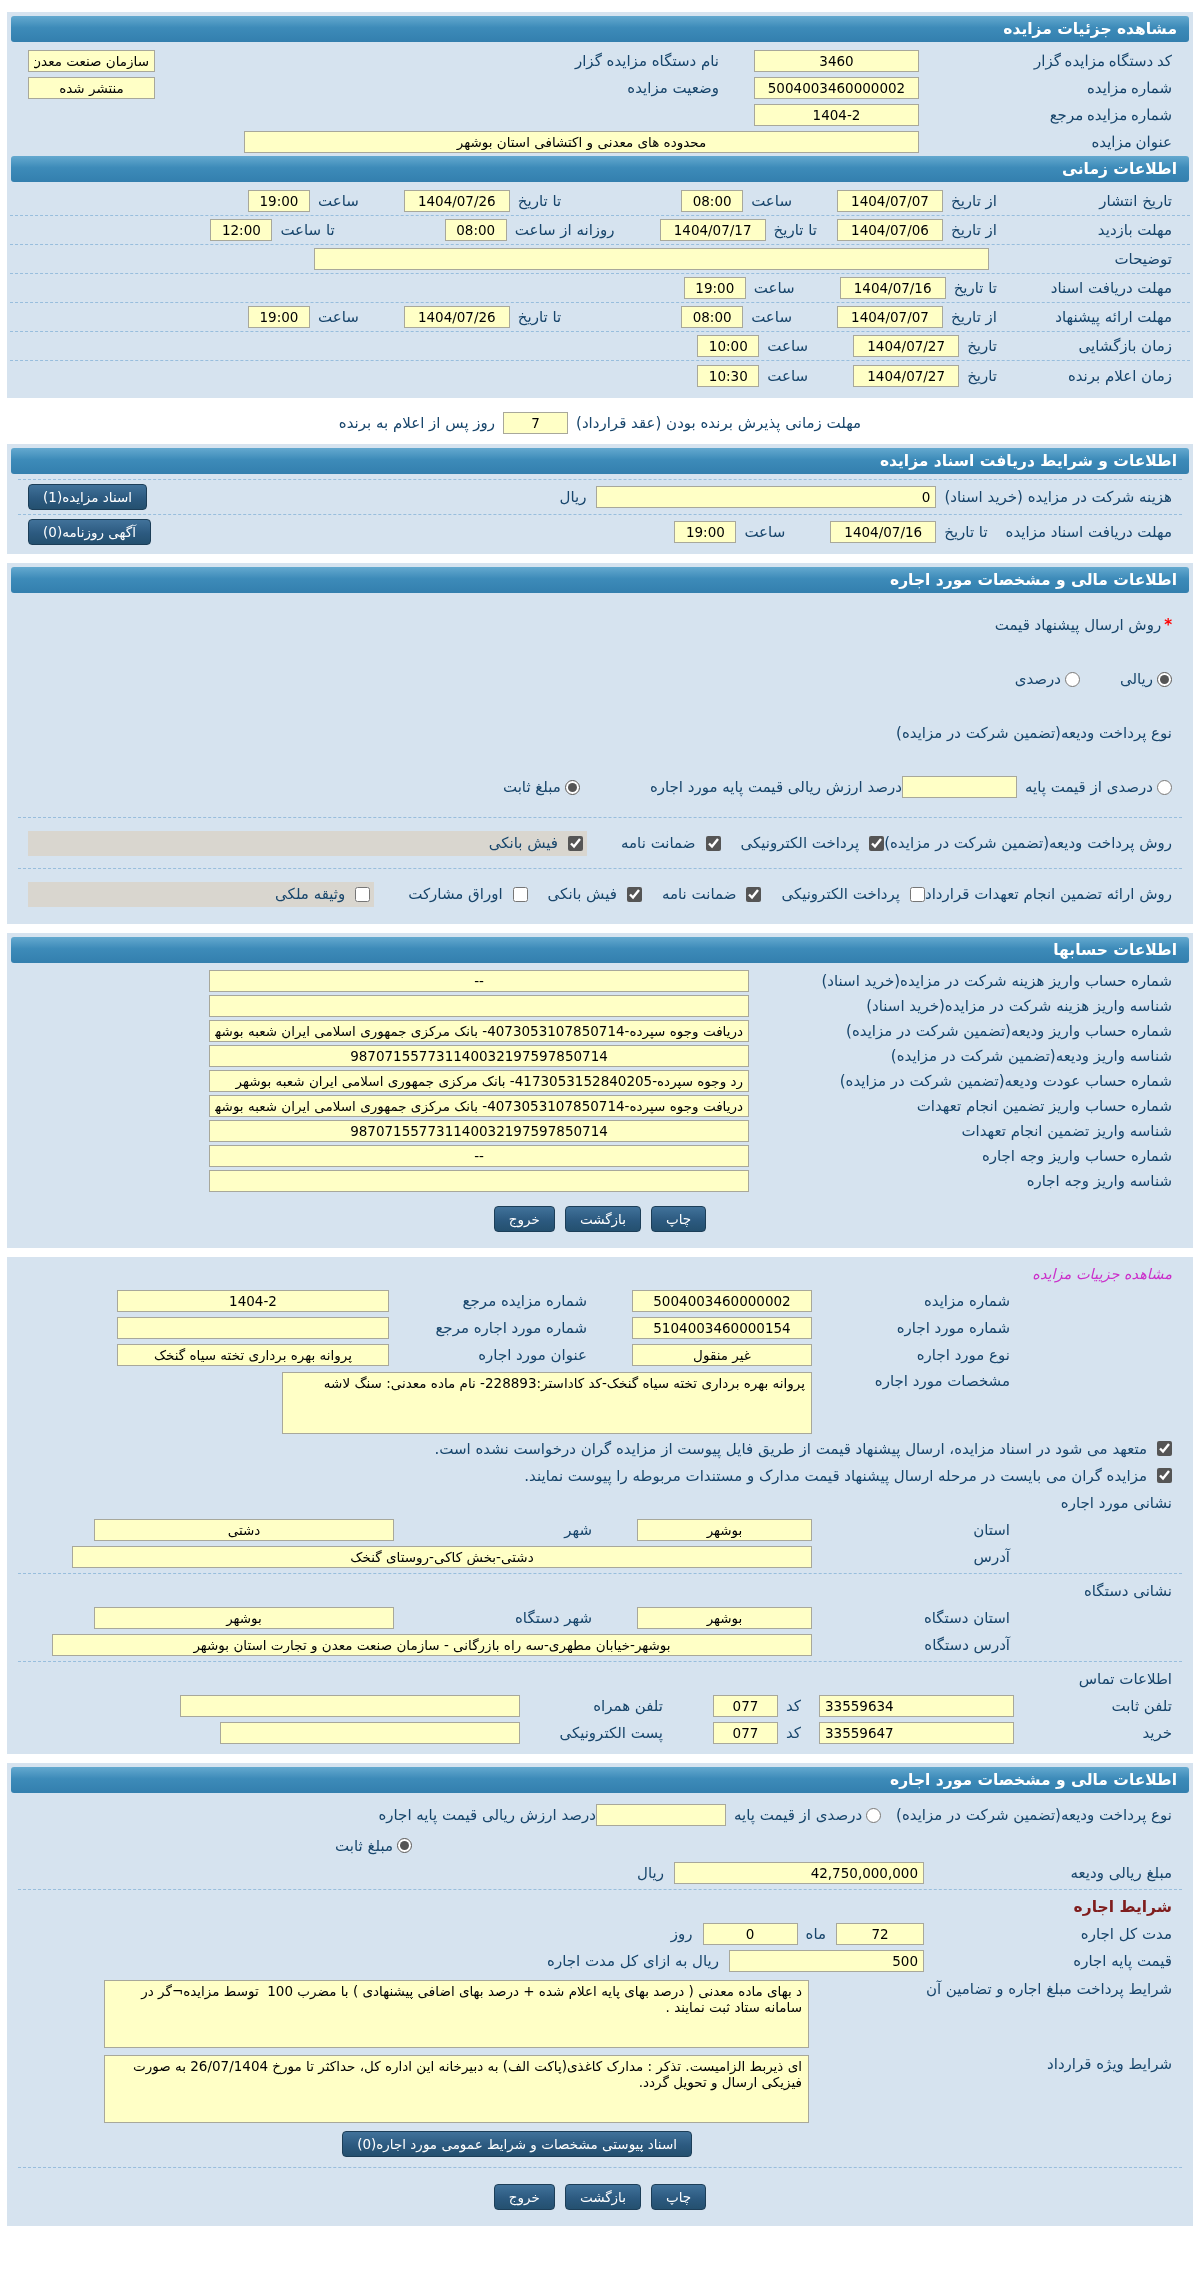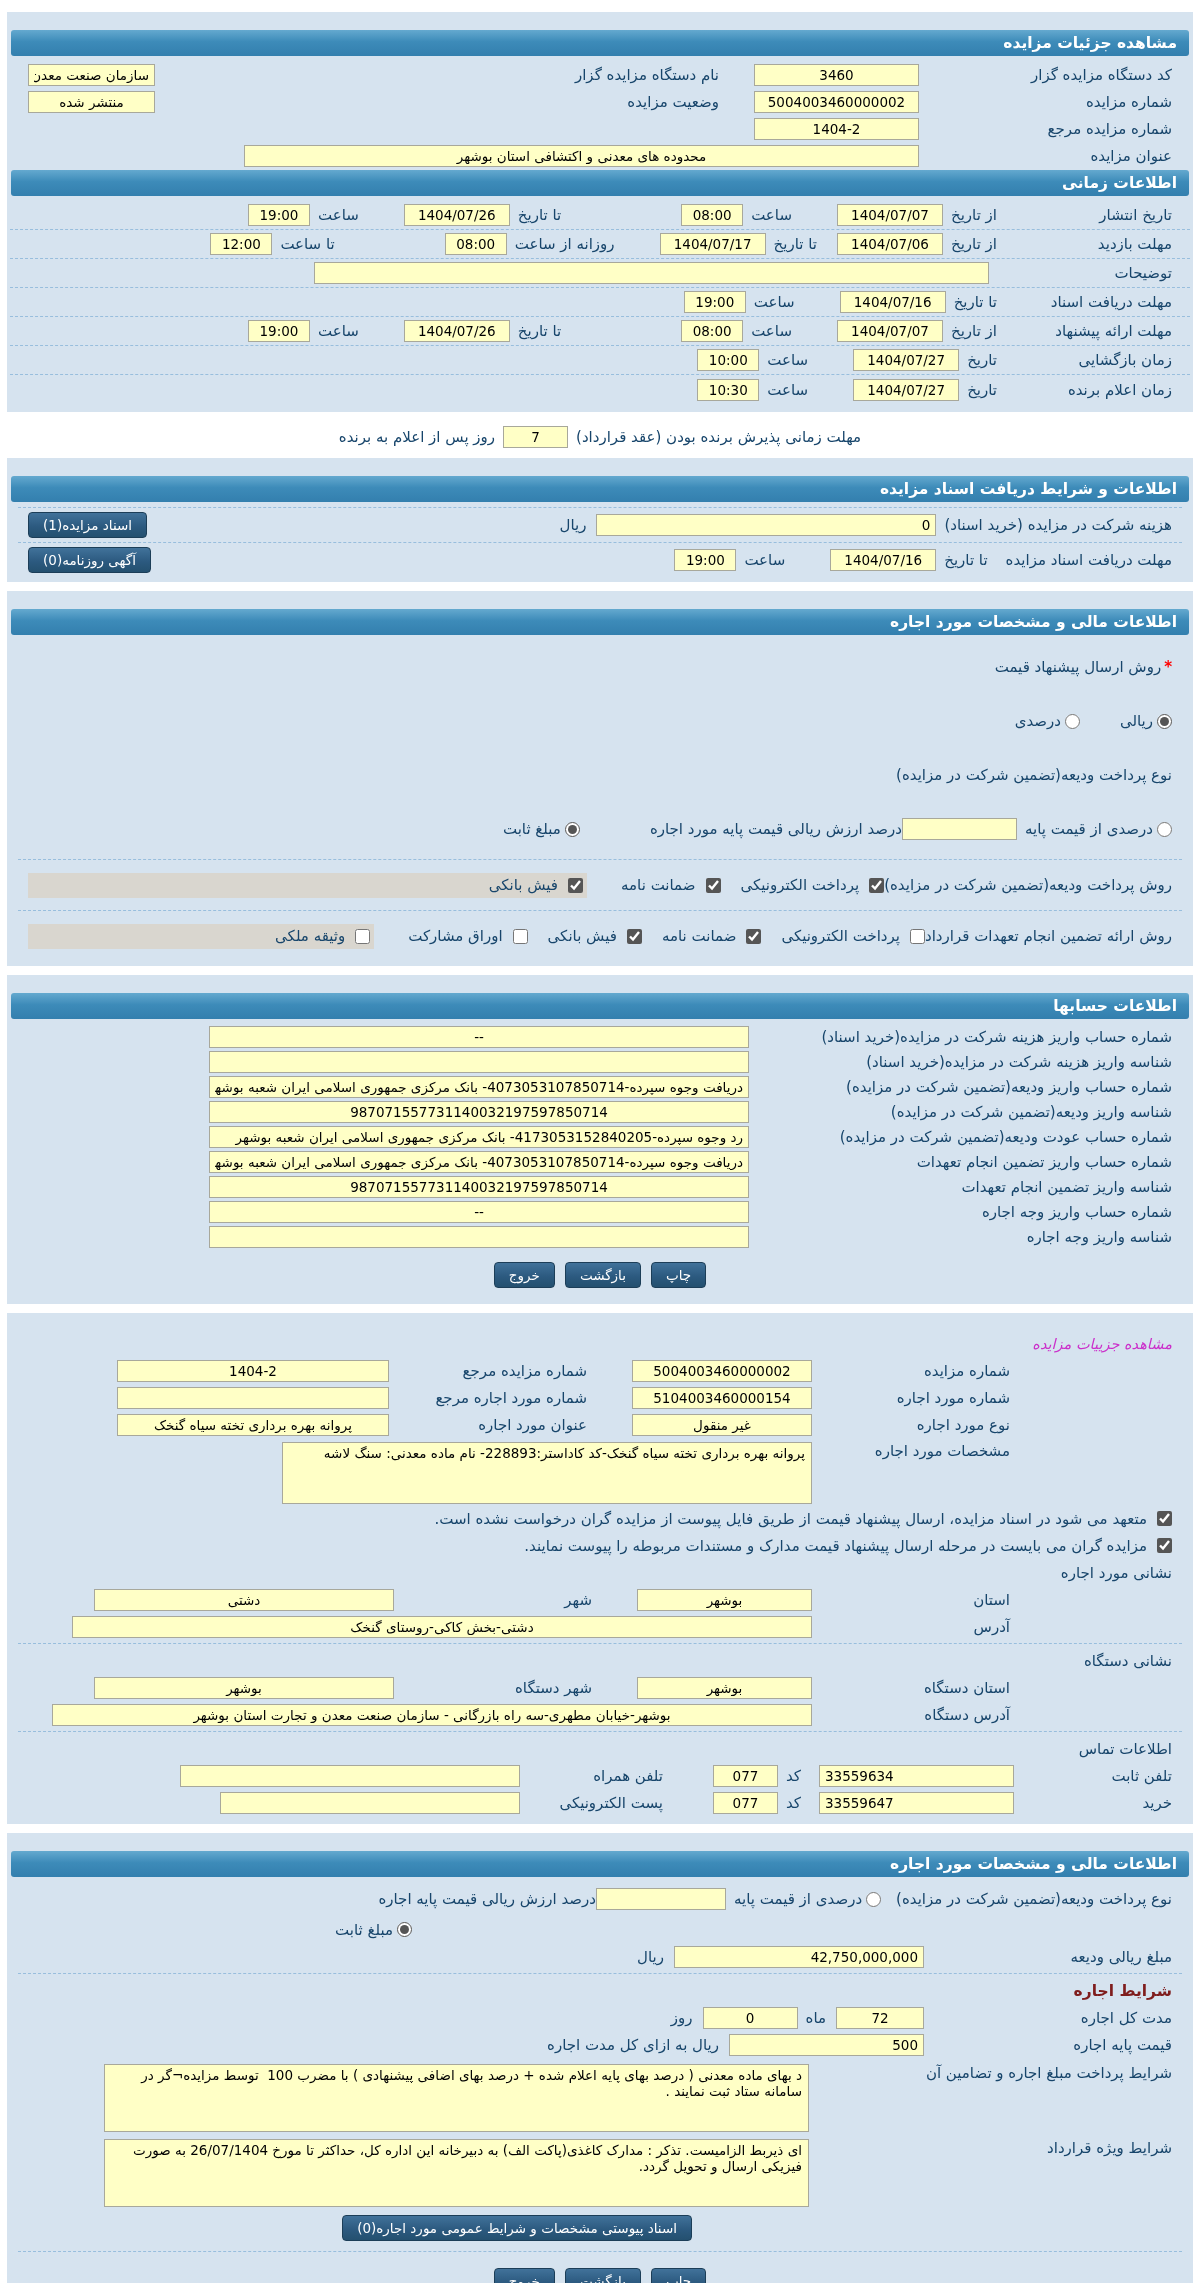--- a/index.html
+++ b/index.html
@@ -1,19 +1,19 @@
 <!DOCTYPE html>
 <html dir="rtl" lang="fa"><head>
 <meta charset="utf-8">
 <style>
   * { box-sizing:border-box; margin:0; padding:0; }
   html,body { background:#ffffff; }
   body { width:1200px; font-family:"DejaVu Sans", sans-serif; direction:rtl; color:#17456b; }
   .wrap { padding:12px 7px 4px; }
-  .block { background:#d6e3ef; padding:17px 3px 8px; margin-bottom:9px; }
+  .block { background:#d6e3ef; padding:3px 3px 8px; margin-bottom:9px; }
   .white-strip { background:#ffffff; padding:2px 0 8px; }
   .sec-header { height:26px; display:flex; align-items:center; border-radius:3px;
     background:linear-gradient(180deg,#64a9cf 0%,#3d8bb9 45%,#337fae 100%);
     color:#fff; font-weight:bold; font-size:15.5px; padding:0 12px; margin:1px 1px 5px; }
   .row { display:flex; align-items:center; padding:1px 18px; min-height:27px; font-size:15px; }
   .row.top { align-items:flex-start; padding-top:6px; }
   .row.center { justify-content:center; }
   .r1 { min-height:27px; }
   .trow { min-height:29px; border-bottom:1px dashed #98bedd; }
   .trow:last-of-type { border-bottom:none; }
@@ -39,21 +39,21 @@
   .dsep { border-bottom:1px dashed #98bedd; margin:3px 8px; height:1px; }
   .grayfill { flex:1 1 auto; background:#d9d6cf; height:25px; display:flex; align-items:center;
     margin-right:14px; padding-right:4px; }
   .chk-item, .radio-item { display:inline-flex; align-items:center; gap:4px; }
   .chk-item { margin-left:20px;gap:10px; }
   .radio-item.gap40 { margin-right:40px; }
   .chk-item input, .radio-item input { width:15px; height:15px; margin:0; accent-color:#555; }
   .maglink { color:#cb2fca; font-style:italic; font-size:14.5px; text-decoration:none; }
   .btnrow { display:flex; justify-content:center; gap:10px; padding:13px 0 8px; }
   
-  .lc1 { width:245px; } .lc2 { width:175px; } .lc5 { width:415px; } .lc7 { width:240px; }
+  .lc1 { width:245px;font-family:Liberation Serif, serif; } .lc2 { width:175px; } .lc5 { width:415px; } .lc7 { width:240px; }
   .l6a { width:190px; } .l6b { width:190px; margin-right:45px; }
   .lcPhone { width:150px; } .lcM { width:135px; } .lcw { width:355px; }
   
   .w62{width:62px}.w65{width:65px}.w88{width:88px}.w95{width:95px}.w106{width:106px}
   .w115{width:115px}.w127{width:127px}.w130{width:130px}.w165{width:165px}.w175{width:175px}
   .w180{width:180px}.w195{width:195px}.w250{width:250px}.w272{width:272px}.w300{width:300px}
   .w340{width:340px}.w530{width:530px}.w540{width:540px}.w675{width:675px}.w705{width:705px}
   .w740{width:740px}.w760{width:760px}
   .h62{height:62px}.h68{height:68px}
   

